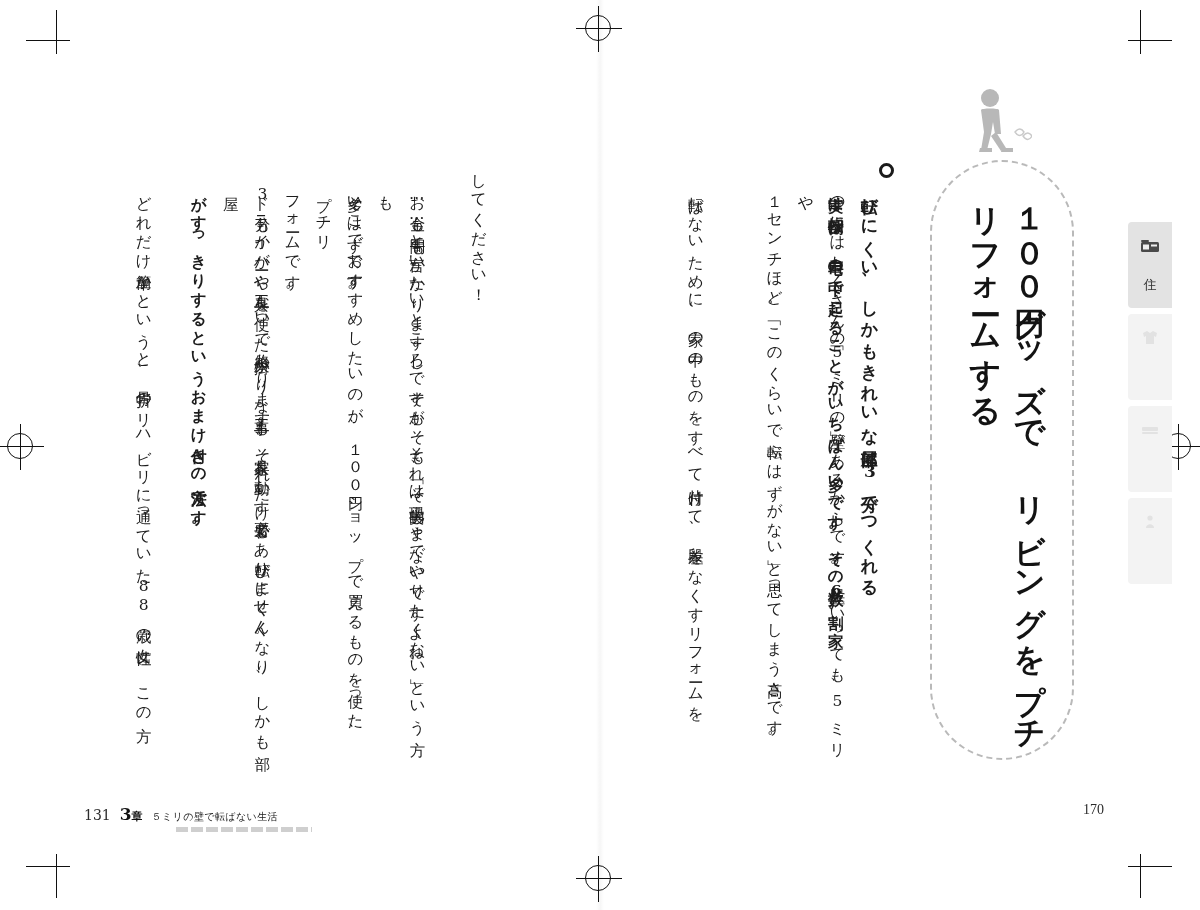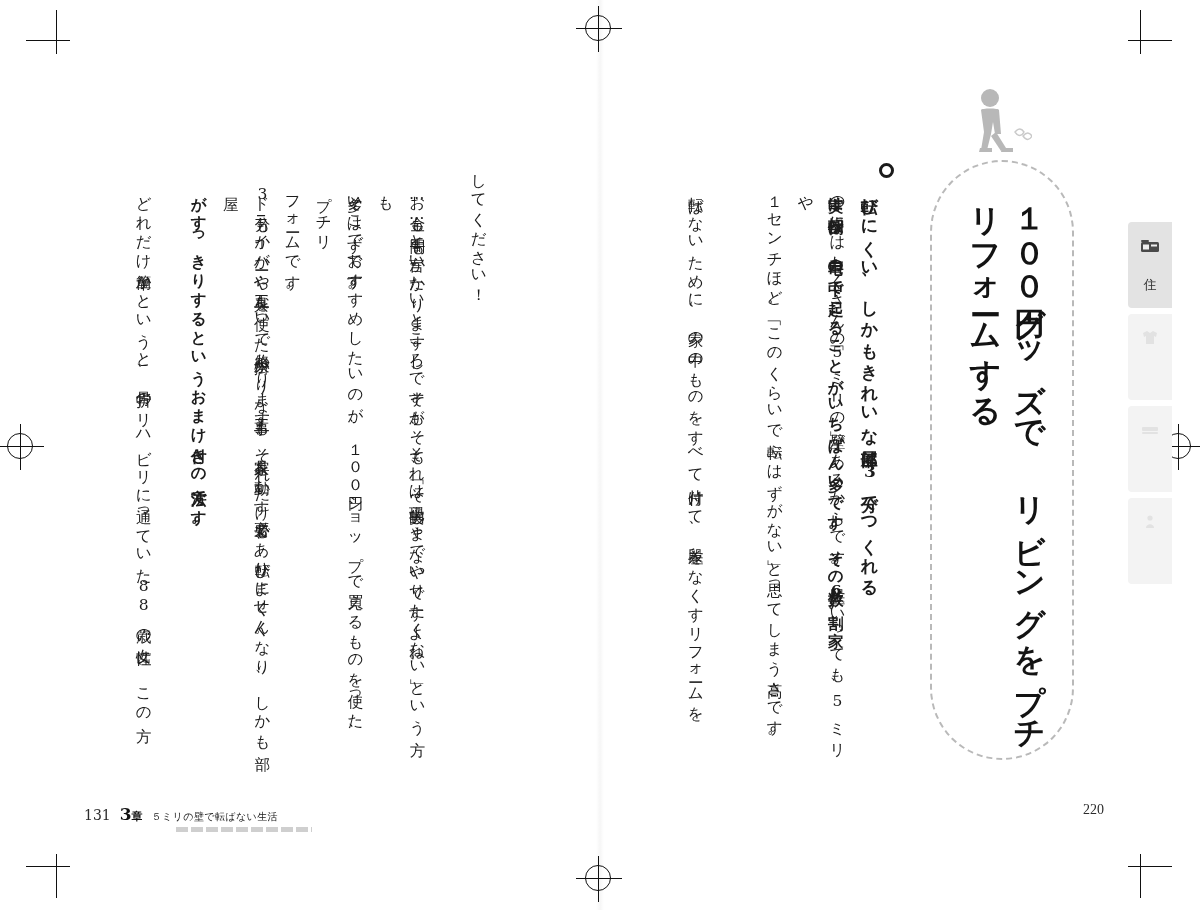--- a/index.html
+++ b/index.html
@@ -309,21 +309,21 @@
 リビングをプチリフォームする</div>
 
   <div class="bullet-dot"></div>
   <div class="vcol lead" style="left:852px; top:185px; height:470px;">転びにくい、しかもきれいな部屋は3分でつくれる</div>
 
   <div class="vcol bold" style="left:820px; top:185px; height:570px;">実は転倒は、自宅の中で起こることがいちばん多いです。その数6割。家</div>
   <div class="vcol" style="left:789px; top:185px; height:570px;">の中にはたくさんの「5ミリの壁」があるからです。段差といっても、5ミリや</div>
   <div class="vcol" style="left:758px; top:185px; height:570px;">１センチほど。「このくらいで転ぶはずがない」と思ってしまう高さです。</div>
   <div class="vcol" style="left:679px; top:185px; height:570px;">転ばないために、家の中のものをすべて片付けて、段差をなくすリフォームを</div>
 
-  <div class="folio-right">220</div>
+  <div class="folio-right">170</div>
 
   <div class="vcol" style="left:462px; top:163px; height:560px;">してください！</div>
   <div class="vcol" style="left:400px; top:185px; height:560px;">……と言いたいところですが、それは現実的じゃないですよね。</div>
   <div class="vcol" style="left:369px; top:185px; height:560px;">お金も手間もかかりますし、そもそも、「そこまでやりたくない」という方も</div>
   <div class="vcol" style="left:338px; top:185px; height:560px;">多いはずです。</div>
   <div class="vcol" style="left:307px; top:185px; height:560px;">そこでおすすめしたいのが、１００円ショップで買えるものを使った、プチリ</div>
   <div class="vcol" style="left:276px; top:185px; height:560px;">フォームです。</div>
   <div class="vcol" style="left:245px; top:185px; height:560px;">ドライバーや工具を使った大掛かりな工事も、家具を動かす必要もありません。</div>
   <div class="vcol" style="left:214px; top:185px; height:560px;">3分もかからないで終わります。それだけで、転びにくくなり、しかも部屋</div>
   <div class="vcol bold" style="left:183px; top:185px; height:560px;">がすっきりするというおまけ付きの方法です。</div>

